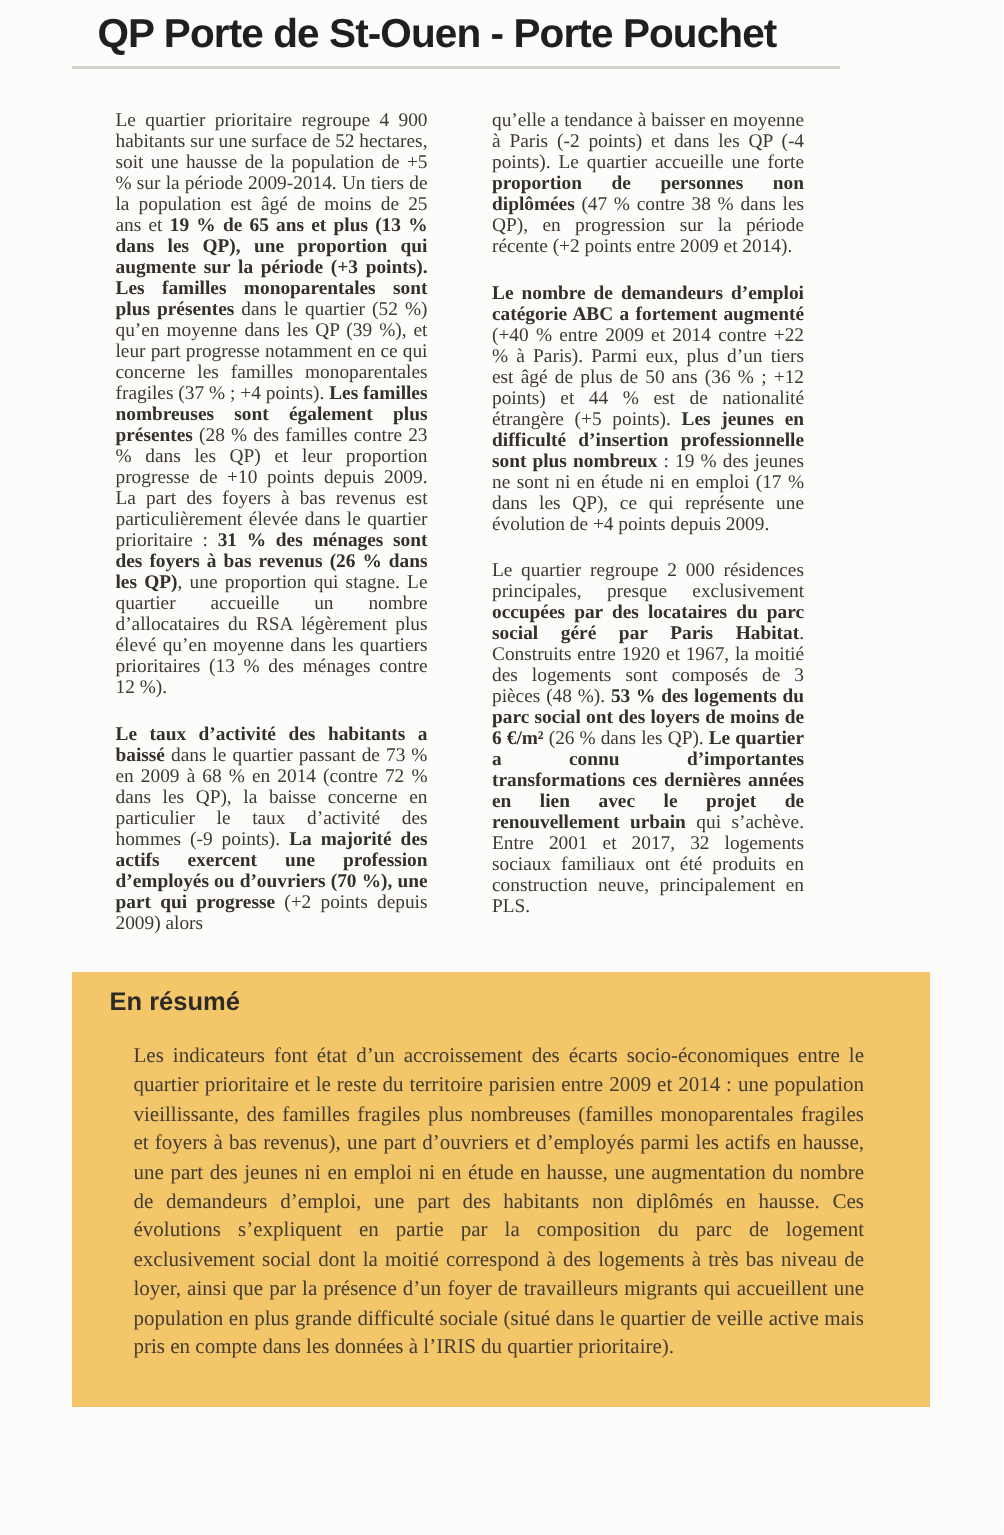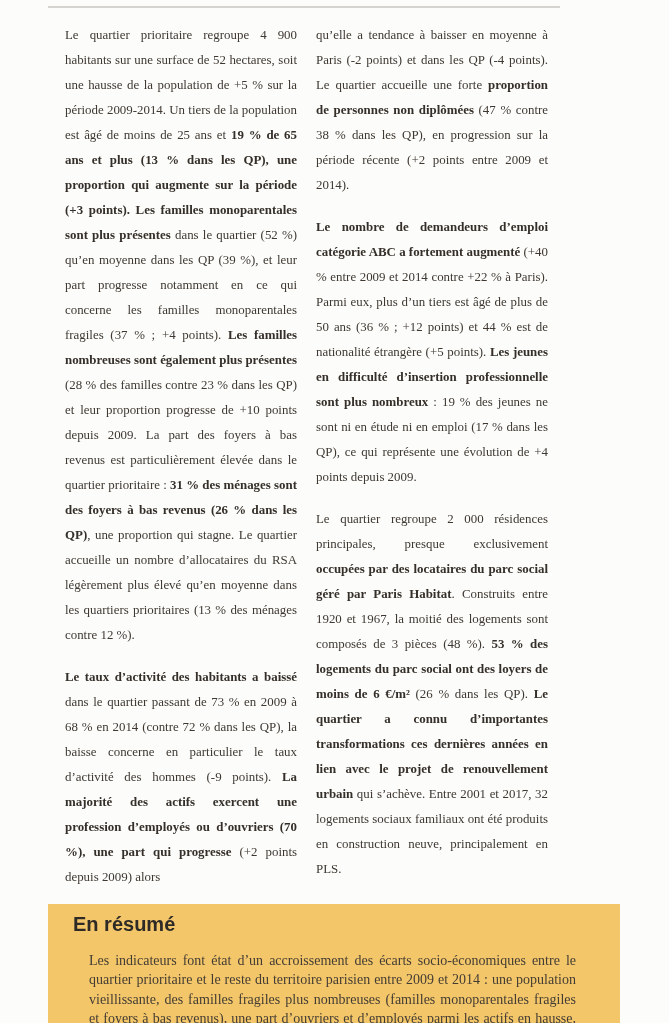--- a/index.html
+++ b/index.html
@@ -28,60 +28,61 @@
     background:#d5d3cf;
   }
   .columns{
     display:flex;
     gap:19px;
     margin:15px 0 0 65px;
     width:483px;
   }
   .col{width:232px;}
   p.body{
-    margin:0;
+    margin:12px;
     font-size:12.9px;
-    line-height:25px;
+    line-height:14px;
     color:#3e3831;
     text-align:justify;
     -webkit-hyphens:auto;
     hyphens:auto;
   }
   p.body + p.body{margin-top:17px;}
   p.body b{font-weight:bold;color:#352f29;}
   .summary{
     box-sizing:border-box;
     margin:14px 0 0 48px;
     width:572px;
     background:#f3c66a;
     padding:9px 28px 13px 25px;
   }
   .summary-heading{
     font-family:"Liberation Sans", sans-serif;
     font-weight:bold;
-    font-size:20px;
+    font-size:17px;
     line-height:22px;
     color:#2e2b27;
     margin:0 0 3px 0;
   }
   .summary-body{
     margin:16px;
     font-size:14px;
     line-height:19.4px;
     color:#433c33;
     text-align:justify;
     -webkit-hyphens:auto;
     hyphens:auto;
   }
 </style>
 </head>
 <body>
 
 <div class="page">
 
+  <h1 class="doc-title">QP Porte de St-Ouen - Porte Pouchet</h1>
 
   <div class="title-rule"></div>
 
   <div class="columns">
     <div class="col">
       <p class="body" lang="fr"><span>Le quartier prioritaire regroupe 4&nbsp;900 habitants sur une surface de 52 hectares, soit une hausse de la population de +5 % sur la période 2009-2014. Un tiers de la population est âgé de moins de 25 ans et </span><b>19 % de 65 ans et plus (13 % dans les QP), une proportion qui augmente sur la période (+3 points). Les familles monoparentales sont plus présentes</b><span> dans le quartier (52 %) qu’en moyenne dans les QP (39 %), et leur part progresse notamment en ce qui concerne les familles monoparentales fragiles (37 % ; +4 points). </span><b>Les familles nombreuses sont également plus présentes</b><span> (28 % des familles contre 23 % dans les QP) et leur proportion progresse de +10 points depuis 2009. La part des foyers à bas revenus est particulièrement élevée dans le quartier prioritaire : </span><b>31 % des ménages sont des foyers à bas revenus (26 % dans les QP)</b><span>, une proportion qui stagne. Le quartier accueille un nombre d’allocataires du RSA légèrement plus élevé qu’en moyenne dans les quartiers prioritaires (13 % des ménages contre 12 %).</span></p>
       <p class="body" lang="fr"><b>Le taux d’activité des habitants a baissé</b><span> dans le quartier passant de 73 % en 2009 à 68 % en 2014 (contre 72 % dans les QP), la baisse concerne en particulier le taux d’activité des hommes (-9 points). </span><b>La majorité des actifs exercent une profession d’employés ou d’ouvriers (70 %), une part qui progresse</b><span> (+2 points depuis 2009) alors</span></p>
     </div>
     <div class="col">
       <p class="body" lang="fr"><span>qu’elle a tendance à baisser en moyenne à Paris (-2 points) et dans les QP (-4 points). Le quartier accueille une forte </span><b>proportion de personnes non diplômées</b><span> (47 % contre 38 % dans les QP), en progression sur la période récente (+2 points entre 2009 et 2014).</span></p>

